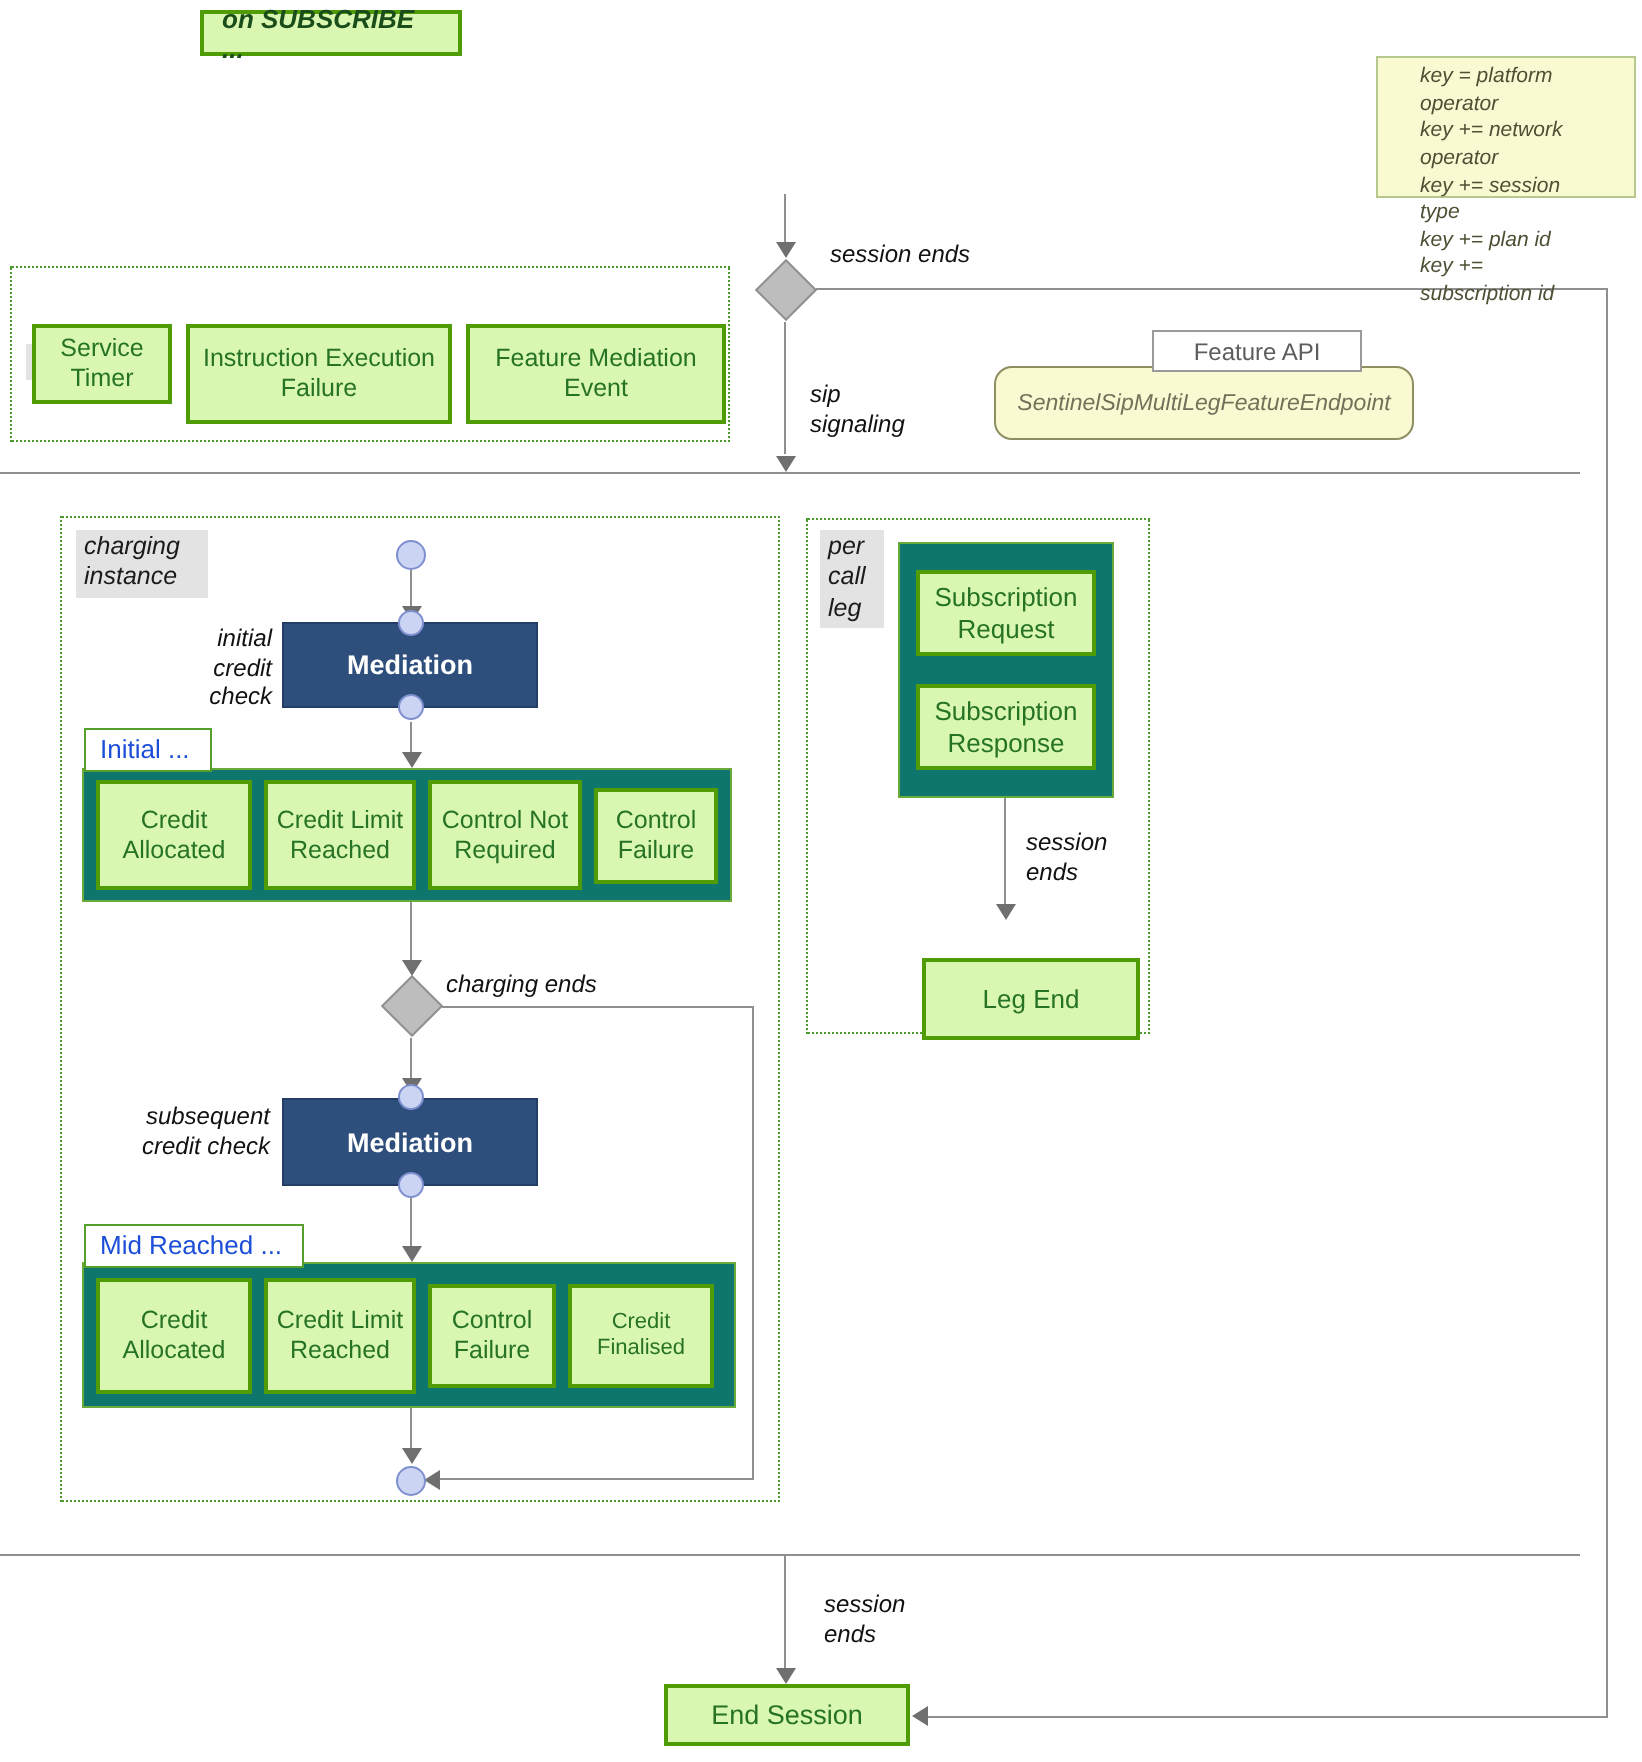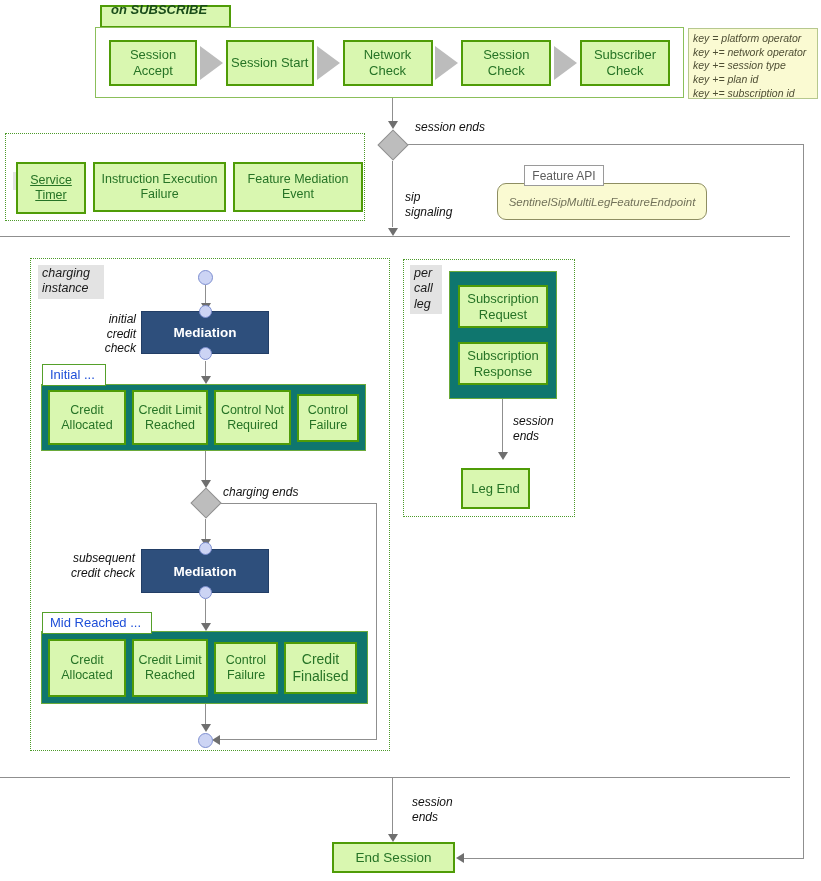--- a/index.html
+++ b/index.html
@@ -50,21 +50,21 @@
           justify-content: center; }
   .diamond { position: absolute; width: 22px; height: 22px; background: #bdbdbd;
           border: 1px solid #909090; transform: rotate(45deg); }
   .circle { position: absolute; border-radius: 50%; background: #ccd4f4; border: 1.5px solid #7e8fd0; }
   .c15 { width: 15px; height: 15px; }
   .c13 { width: 13px; height: 13px; border-width: 1px; }
 
   
   .keynote { position: absolute; background: #fafad2; border: 1px solid #b6c88e;
           font-style: italic; font-size: 10.5px; color: #4f4f35; line-height: 1.3;
-          padding: 3px 4px; }
+          padding: 3px 21px; }
   .featureapi { position: absolute; background: #fff; border: 1px solid #9a9a9a; color: #5d5d5d;
           font-size: 12px; display: flex; align-items: center; justify-content: center; z-index: 2; }
   .endpoint { position: absolute; background: #fafad2; border: 1.5px solid #8e8e62;
           border-radius: 9px; color: #72725a; font-style: italic; font-size: 11.5px;
           display: flex; align-items: center; justify-content: center; }
 </style>
 </head>
 <body>
 
 <div class="canvas">
@@ -74,54 +74,43 @@
   <div class="hline" style="left:408px; top:144px; width:395px;"></div>
   <div class="vline" style="left:803px; top:144px; height:715px;"></div>
   <div class="hline" style="left:464px; top:858px; width:339px;"></div>
   <div class="ah-left" style="left:456px; top:853px;"></div>
   <div class="vline" style="left:392px; top:161px; height:66px;"></div>
   <div class="ah-down" style="left:388px; top:228px;"></div>
   <div class="vline" style="left:392px; top:778px; height:56px;"></div>
   <div class="ah-down" style="left:388px; top:834px;"></div>
 
   <div class="lane-label" style="left:100px; top:5px; width:131px; height:23px;">on SUBSCRIBE ...</div>
-  <div class="lane" style="left:95px; top:27px; width:589px; height:71px;">
-    <div class="gbox" style="width:88px; height:46px;">Session Accept</div>
-    <div class="fat"></div>
-    <div class="gbox" style="width:88px; height:46px;">Session Start</div>
-    <div class="fat"></div>
-    <div class="gbox" style="width:90px; height:46px;">Network Check</div>
-    <div class="fat"></div>
-    <div class="gbox" style="width:90px; height:46px;">Session Check</div>
-    <div class="fat"></div>
-    <div class="gbox" style="width:90px; height:46px;">Subscriber Check</div>
-  </div>
 
   <div class="keynote" style="left:688px; top:28px; width:130px; height:71px;">
     <div>key = platform operator</div>
     <div>key += network operator</div>
     <div>key += session type</div>
     <div>key += plan id</div>
     <div>key += subscription id</div>
   </div>
 
   <div class="diamond" style="left:382px; top:134px;"></div>
   <div class="ann nowrap" style="left:415px; top:120px;">session ends</div>
   <div class="ann" style="left:405px; top:190px; width:58px;">sip signaling</div>
 
   <div class="dotted" style="left:5px; top:133px; width:360px; height:88px;">
     <div class="grplabel" style="left:7px; top:6px;margin-top:32px;">any time ...</div>
     <div class="abs" style="left:10px; top:28px; display:flex; gap:7px;">
-      <div class="gbox" style="width:70px; height:52px; font-size:12.5px;text-decoration:underline;">Service Timer</div>
+      <div class="gbox" style="width:70px; height:40px; font-size:12.5px;">Service Timer</div>
       <div class="gbox" style="width:133px; height:50px; font-size:12.5px;">Instruction Execution Failure</div>
       <div class="gbox" style="width:130px; height:50px; font-size:12.5px;">Feature Mediation Event</div>
     </div>
   </div>
 
-  <div class="featureapi" style="left:524px; top:165px; width:80px; height:21px;">Feature API</div>
+  <div class="featureapi" style="left:576px; top:165px; width:105px; height:21px;">Feature API</div>
   <div class="endpoint" style="left:497px; top:183px; width:210px; height:37px;">SentinelSipMultiLegFeatureEndpoint</div>
 
   <div class="hline" style="left:0; top:236px; width:790px;"></div>
   <div class="hline" style="left:0; top:777px; width:790px;"></div>
 
   <div class="dotted" style="left:30px; top:258px; width:360px; height:493px;">
     <div class="grplabel" style="left:7px; top:6px; width:66px;">charging instance</div>
 
     <div class="circle c15" style="left:167px; top:11px;"></div>
     <div class="vline" style="left:174px; top:26px; height:18px;"></div>
@@ -158,36 +147,36 @@
     <div class="circle c13" style="left:168px; top:283px;"></div>
     <div class="circle c13" style="left:168px; top:327px;"></div>
     <div class="vline" style="left:174px; top:340px; height:24px;"></div>
     <div class="ah-down" style="left:170px; top:364px;"></div>
 
     <div class="namebox" style="left:11px; top:353px;">Mid Reached ...</div>
     <div class="wcont" style="left:10px; top:372px; width:327px; height:73px; display:flex; align-items:center; gap:6px; padding:0 6px;">
       <div class="gbox" style="width:78px; height:58px; font-size:12.5px;">Credit Allocated</div>
       <div class="gbox" style="width:76px; height:58px; font-size:12.5px;">Credit Limit Reached</div>
       <div class="gbox" style="width:64px; height:52px; font-size:12.5px;">Control Failure</div>
-      <div class="gbox" style="width:73px; height:52px; font-size:14px;">Credit Finalised</div>
+      <div class="gbox" style="width:73px; height:52px; font-size:11px;">Credit Finalised</div>
     </div>
 
     <div class="vline" style="left:174px; top:445px; height:20px;"></div>
     <div class="ah-down" style="left:170px; top:465px;"></div>
     <div class="circle c15" style="left:167px; top:474px;"></div>
   </div>
 
   <div class="dotted" style="left:403px; top:259px; width:172px; height:258px;">
     <div class="grplabel" style="left:6px; top:5px; width:32px;">per call leg</div>
     <div class="wcont" style="left:45px; top:11px; width:108px; height:128px; display:flex; flex-direction:column; align-items:center; justify-content:center; gap:14px;">
       <div class="gbox" style="width:90px; height:43px;">Subscription Request</div>
       <div class="gbox" style="width:90px; height:43px;">Subscription Response</div>
     </div>
     <div class="vline" style="left:98px; top:139px; height:53px;"></div>
     <div class="ah-down" style="left:94px; top:192px;"></div>
     <div class="ann" style="left:109px; top:154px; width:55px;">session ends</div>
-    <div class="gbox abs" style="left:57px; top:208px; width:69px; height:41px;">Leg End</div>
+    <div class="gbox abs" style="left:57px; top:219px; width:109px; height:41px;">Leg End</div>
   </div>
 
   <div class="ann" style="left:412px; top:795px; width:55px;">session ends</div>
   <div class="gbox abs" style="left:332px; top:842px; width:123px; height:31px; font-size:13.5px;">End Session</div>
 
 </div>
 
 </body></html>

